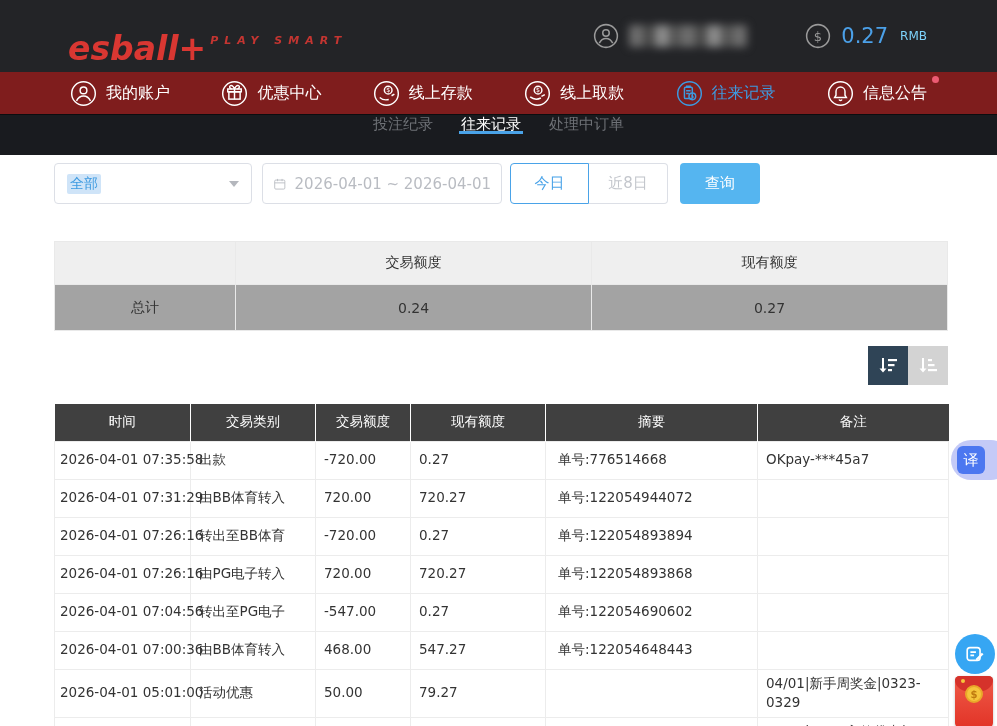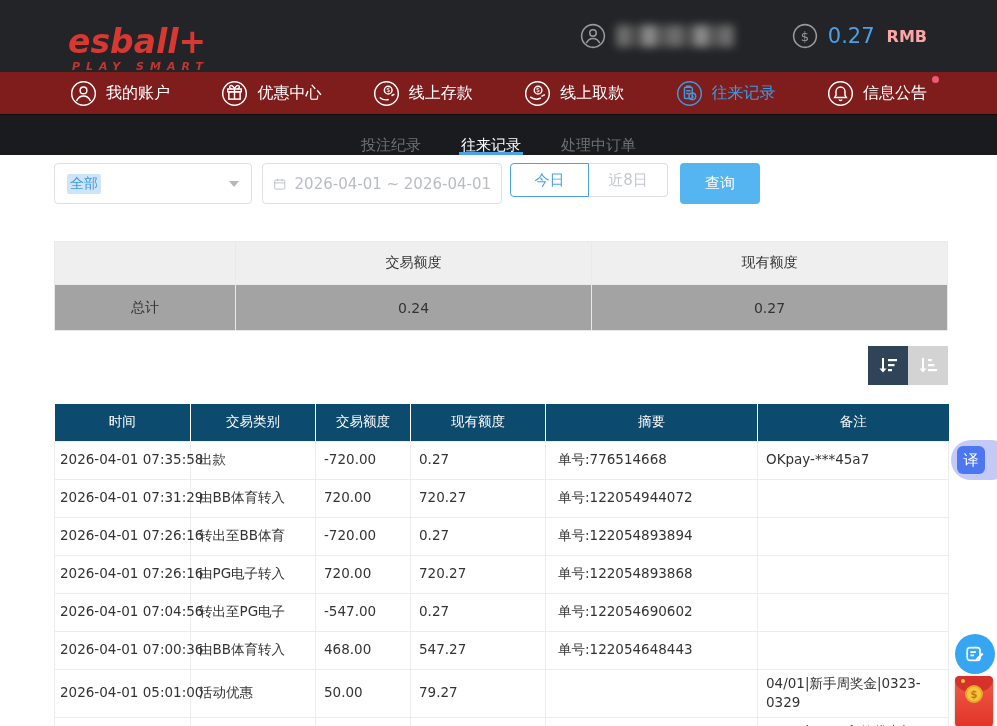--- a/index.html
+++ b/index.html
@@ -2,78 +2,78 @@
 <html><head>
 <meta charset="utf-8">
 <style>
   * { margin:0; padding:0; box-sizing:border-box; }
   html,body { width:997px; height:726px; overflow:hidden; background:#fff;
     font-family:"DejaVu Sans","Liberation Sans",sans-serif; }
   body { position:relative; }
 
   
   .top-header { height:72px; background:#232427; display:flex; align-items:center; justify-content:space-between; padding:0 70px 0 68px; }
-  .logo { display:flex; flex-direction:column; line-height:1; cursor:pointer;margin-top:24px; }
+  .logo { display:flex; flex-direction:row; line-height:1; cursor:pointer;margin-top:24px; }
   .logo-text { font-size:33px; font-weight:800; font-style:italic; color:#d93732; letter-spacing:0; }
   .logo-tagline { font-size:11px; font-style:italic; font-weight:700; color:#c33531; letter-spacing:6px; margin-top:3px; margin-left:4px; }
   .header-right { display:flex; align-items:center; gap:58px; }
   .hdr-group { display:flex; align-items:center; gap:10px; }
   .hdr-icon { width:26px; height:26px; }
   .hdr-icon svg { width:26px; height:26px; stroke:#9a9a9a; fill:none; stroke-width:1.4; }
   .blurred-name { width:118px; height:22px; border-radius:2px; filter:blur(4px);
      background:repeating-linear-gradient(90deg,#6d6d6d 0 14px,#4a4a4a 14px 26px,#8a8a8a 26px 40px,#555 40px 52px); }
   .balance-amt { color:#4ba0e8; font-size:21px; }
-  .balance-cur { color:#fca5a5; font-size:16px; font-weight:700; margin-left:2px; }
+  .balance-cur { color:#7dd3fc; font-size:12px; font-weight:400; margin-left:2px; }
 
   
   .main-nav { height:43px; background:#7f1d1d; display:flex; align-items:center; justify-content:space-between; padding:0 70px; border-bottom:1px solid #0c0d0f; }
   .nav-item { display:flex; align-items:center; gap:9px; color:#fff; font-size:16px; cursor:pointer; position:relative; }
   .nav-item svg { width:27px; height:27px; stroke:#fff; fill:none; stroke-width:1.3; }
   .nav-item.active { color:#3d9ae0; }
   .nav-item.active svg { stroke:#3d9ae0; }
   .nav-badge { position:absolute; top:-4px; right:-12px; width:7px; height:7px; border-radius:50%; background:#ec5b73; }
 
   
-  .sub-nav { height:40px; background:#191b1f; display:flex; align-items:flex-end; justify-content:center; gap:36px; }
+  .sub-nav { height:40px; background:#191b1f; display:flex; align-items:flex-start; justify-content:center; gap:24px; }
   .sub-tab { display:flex; align-items:center; color:#6e7176; font-size:15px; cursor:pointer; position:relative; padding:0 2px; }
   .sub-tab.active { color:#fff; }
   .sub-tab.active::after { content:""; position:absolute; left:0; right:0; bottom:0; height:3px; background:#4aa3e8; }
 
   
   .content { width:894px; margin-left:54px; }
 
   .filter-row { display:flex; margin-top:8px; height:41px; align-items:center; }
   .type-select { width:198px; height:41px; border:1px solid #dcdfe6; border-radius:4px; display:flex; align-items:center; padding:0 12px; cursor:pointer; }
   .type-select .sel-val { font-size:14px; color:#3d9ae0; background:#cfe4f8; padding:1px 3px; border-radius:2px; }
   .sel-caret { margin-left:auto; width:0; height:0; border-left:5px solid transparent; border-right:5px solid transparent; border-top:6px solid #b4b7bd; }
   .date-box { width:240px; height:41px; border:1px solid #dcdfe6; border-radius:4px; display:flex; align-items:center; gap:8px; padding:0 10px; margin-left:10px; cursor:pointer; }
   .date-box svg { width:16px; height:16px; stroke:#b9bcc2; fill:none; stroke-width:1.6; }
   .date-text { color:#b9bcc2; font-size:15px; white-space:nowrap; }
   .range-group { display:flex; margin-left:8px; height:41px; }
-  .range-btn { width:79px; height:34px; background:#fff; border:1px solid #dcdfe6; border-left-width:0; font-size:15px; color:#c3c6cc; display:flex; align-items:center; justify-content:center; cursor:pointer; }
+  .range-btn { width:79px; height:41px; background:#fff; border:1px solid #dcdfe6; border-left-width:0; font-size:15px; color:#c3c6cc; display:flex; align-items:center; justify-content:center; cursor:pointer; }
   .range-btn:first-child { border-left-width:1px; border-radius:4px 0 0 4px; }
   .range-btn:last-child { border-radius:0 4px 4px 0; }
   .range-btn.active { border:1px solid #4aa3e8; color:#4aa3e8; }
   .search-btn { width:80px; height:41px; margin-left:12px; background:#55b5f0; color:#fff; border:none; border-radius:4px; font-size:15px; cursor:pointer; font-family:inherit; }
 
   
   .summary-table { width:894px; margin-top:37px; border-collapse:collapse; font-size:14px; color:#333; }
   .summary-table th { background:#efefef; height:43px; font-weight:400; border:1px solid #e9e9e9; }
   .summary-table td { height:46px; text-align:center; border:1px solid #e9e9e9; background:#a3a3a3; }
 
   
   .sort-row { display:flex; justify-content:flex-end; margin-top:15px; }
   .sort-btn { width:40px; height:39px; display:flex; align-items:center; justify-content:center; cursor:pointer; }
   .sort-btn svg { width:24px; height:24px; }
   .sort-desc { background:#2f4456; }
   .sort-asc { background:#d3d3d3; }
 
   
   .tx-table { width:894px; margin-top:19px; border-collapse:collapse; table-layout:fixed; font-size:13.5px; color:#333; }
-  .tx-table th { background:#0c4a6e; color:#fff; font-weight:400; height:37px; font-size:13.5px; border-right:1px solid #fff; }
+  .tx-table th { background:#404040; color:#fff; font-weight:400; height:37px; font-size:13.5px; border-right:1px solid #fff; }
   .tx-table th:last-child { border-right:none; }
   .tx-table td { height:38px; border:1px solid #ececec; padding:4px 8px; background:#fff; word-wrap:break-word; line-height:1.45; }
   .tx-table td.num { text-align:left; }
   .col-time  { width:136px; }
   .col-cat   { width:125px; }
   .col-amt   { width:95px; }
   .col-bal   { width:135px; }
   .col-sum   { width:212px; }
   .col-rem   { width:191px; }
   .tx-table td.t-time { padding-left:5px; white-space:nowrap; }

